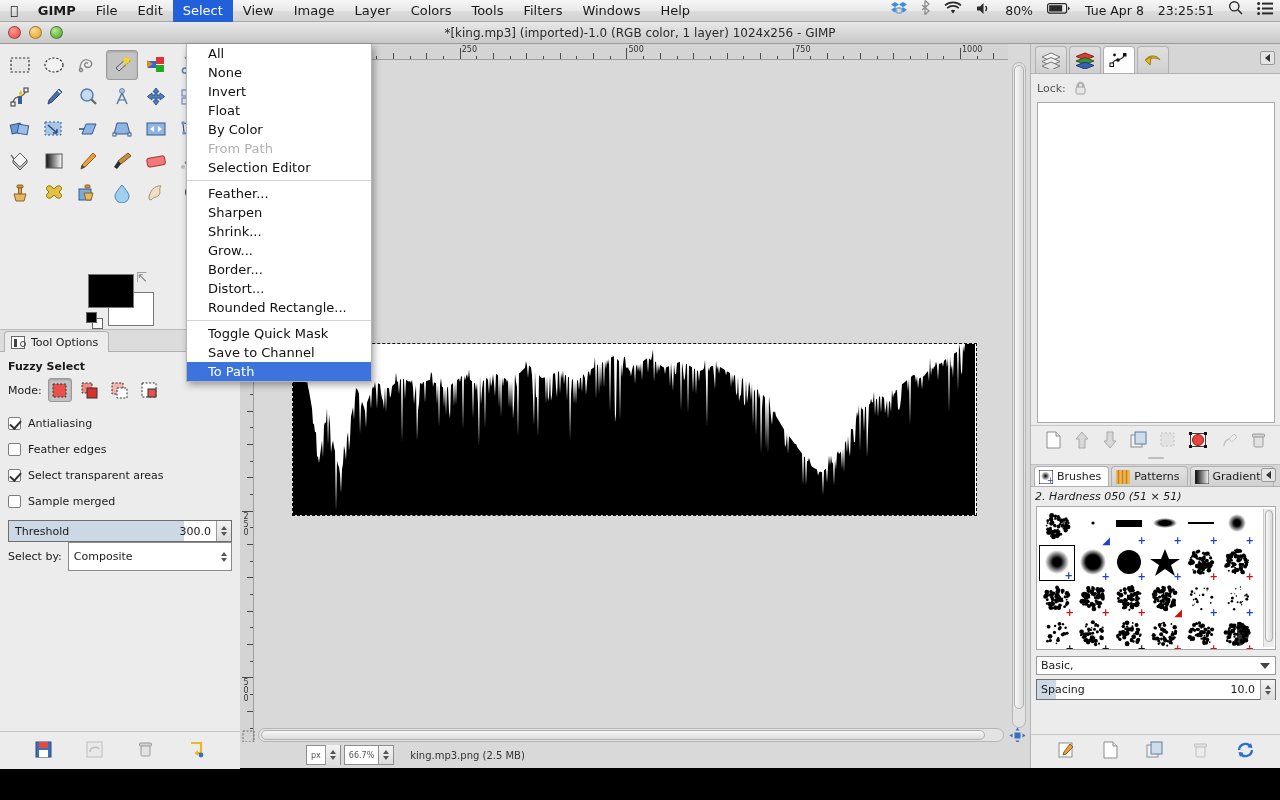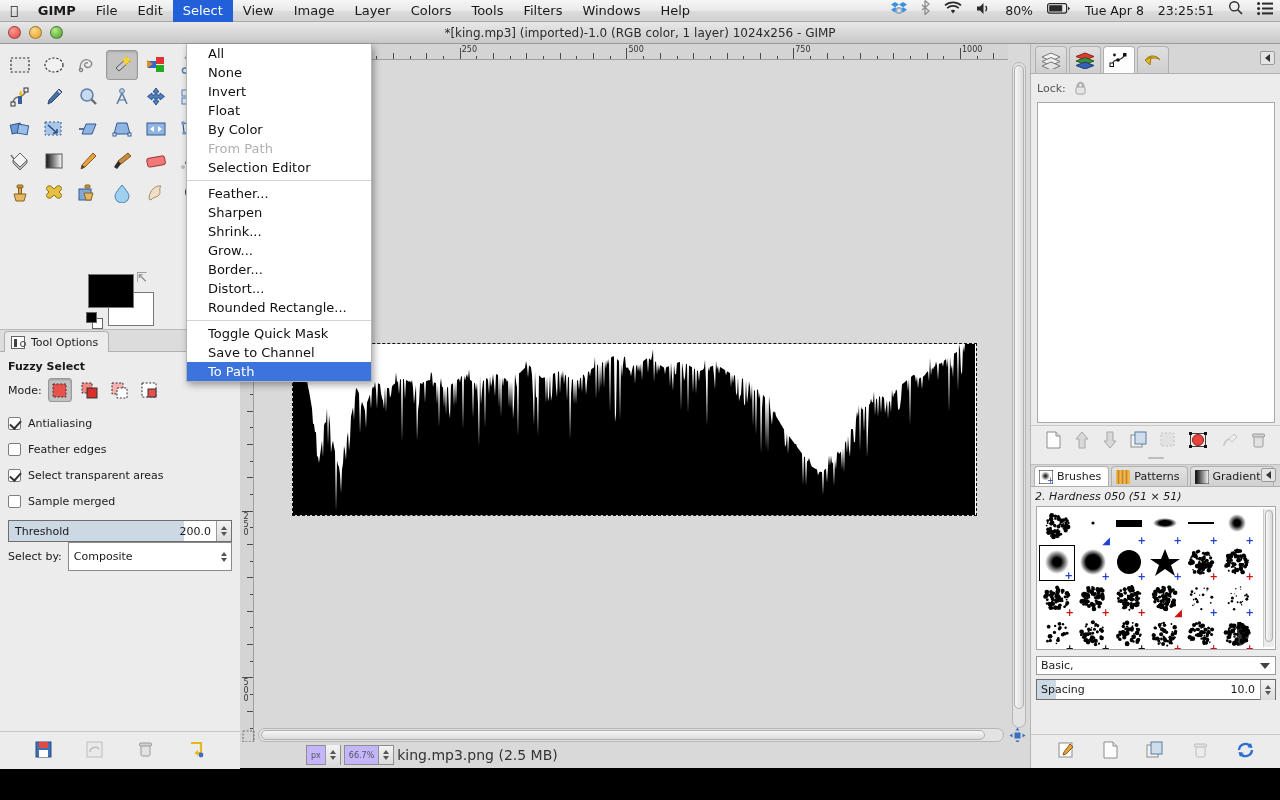--- a/index.html
+++ b/index.html
@@ -96,21 +96,21 @@
   #vscroll{ position:absolute; right:4px; top:18px; width:14px; bottom:40px;
             background:#e3e3e3; border:1px solid #b6b6b6; border-radius:7px;}
   #vthumb{ position:absolute;left:1px;right:1px;top:2px;bottom:18px; border-radius:6px;
            background:linear-gradient(to right,#f7f7f7,#dcdcdc); border:1px solid #b0b0b0;}
   #hscroll{ position:absolute; left:18px; right:26px; bottom:26px; height:14px;
             background:#e3e3e3; border:1px solid #b6b6b6; border-radius:7px;}
   #hthumb{ position:absolute;left:2px;right:18px;top:1px;bottom:1px;border-radius:6px;
            background:linear-gradient(to bottom,#f7f7f7,#dcdcdc); border:1px solid #b0b0b0;}
   #statusbar{ position:absolute; left:0; bottom:0; width:790px; height:26px; background:#d9d9d9;
               display:flex; align-items:center; gap:0; padding-left:66px;}
-  .sb-box{ height:20px; border:1px solid #8e8e8e; background:#c4b5fd; display:flex; align-items:center; }
+  .sb-box{ height:20px; border:1px solid #8e8e8e; background:#ffffff; display:flex; align-items:center; }
   .sb-box span{ font-size:8px; padding:0 4px; color:#555;}
   .navbtn{ position:absolute; right:4px; bottom:24px; width:17px;height:17px;}
   #qmask{ position:absolute; left:2px; bottom:25px; width:13px;height:13px; }
 
   
   #rightdock{ position:absolute; left:1030px; top:22px; width:250px; height:724px; background:#ececec; border-left:1px solid #b4b4b4;}
   .dk-tabs{ height:30px; background:#d6d6d6; border-bottom:1px solid #b0b0b0; position:relative; display:flex; align-items:flex-end; padding-left:4px;}
   .dk-tab{ width:32px;height:27px; margin-right:2px; border:1px solid #b0b0b0; border-bottom:none;
            border-radius:4px 4px 0 0; background:linear-gradient(to bottom,#e0e0e0,#cfcfcf);
            display:flex;align-items:center;justify-content:center;}
@@ -542,21 +542,21 @@
           <span>Select transparent areas</span>
         </div>
         <div class="chkrow">
           <span class="chk"></span>
           <span>Sample merged</span>
         </div>
 
         <div id="threshrow">
           <div id="threshfill"></div>
           <div id="threshlabel">Threshold</div>
-          <div id="threshval">200.0</div>
+          <div id="threshval">300.0</div>
           <div class="spin">
               <i class="up"></i>
               <i class="dn"></i>
             </div>
         </div>
 
         <div id="selbyrow">
           <span>Select by:</span>
           <div id="selbybox">
             <span>Composite</span>
@@ -720,21 +720,21 @@
             <i class="dn"></i>
           </div>
       </div>
       <div class="sb-box" style="margin-left:3px;">
         <span>66.7%</span>
       </div>
       <div class="spin" style="height:20px;border:1px solid #8e8e8e;border-left:none;">
           <i class="up"></i>
           <i class="dn"></i>
         </div>
-      <div style="margin-left:3px;font-size:14px;color:#333;">king.mp3.png (2.5 MB)</div>
+      <div style="margin-left:16px;font-size:10px;color:#333;">king.mp3.png (2.5 MB)</div>
     </div>
   </div>
 
   <div id="rightdock">
     <div class="dk-tabs">
       <div class="dk-tab">
         <svg width="20" height="17">
             <path d="M10 1 L19 5 L10 9 L1 5 Z" fill="#f4f4f4" stroke="#777"></path>
             <path d="M10 5.5 L19 9.5 L10 13.5 L1 9.5 Z" fill="#ececec" stroke="#777"></path>
             <path d="M10 10 L19 14 L10 18 L1 14 Z" fill="#e4e4e4" stroke="#777"></path>

